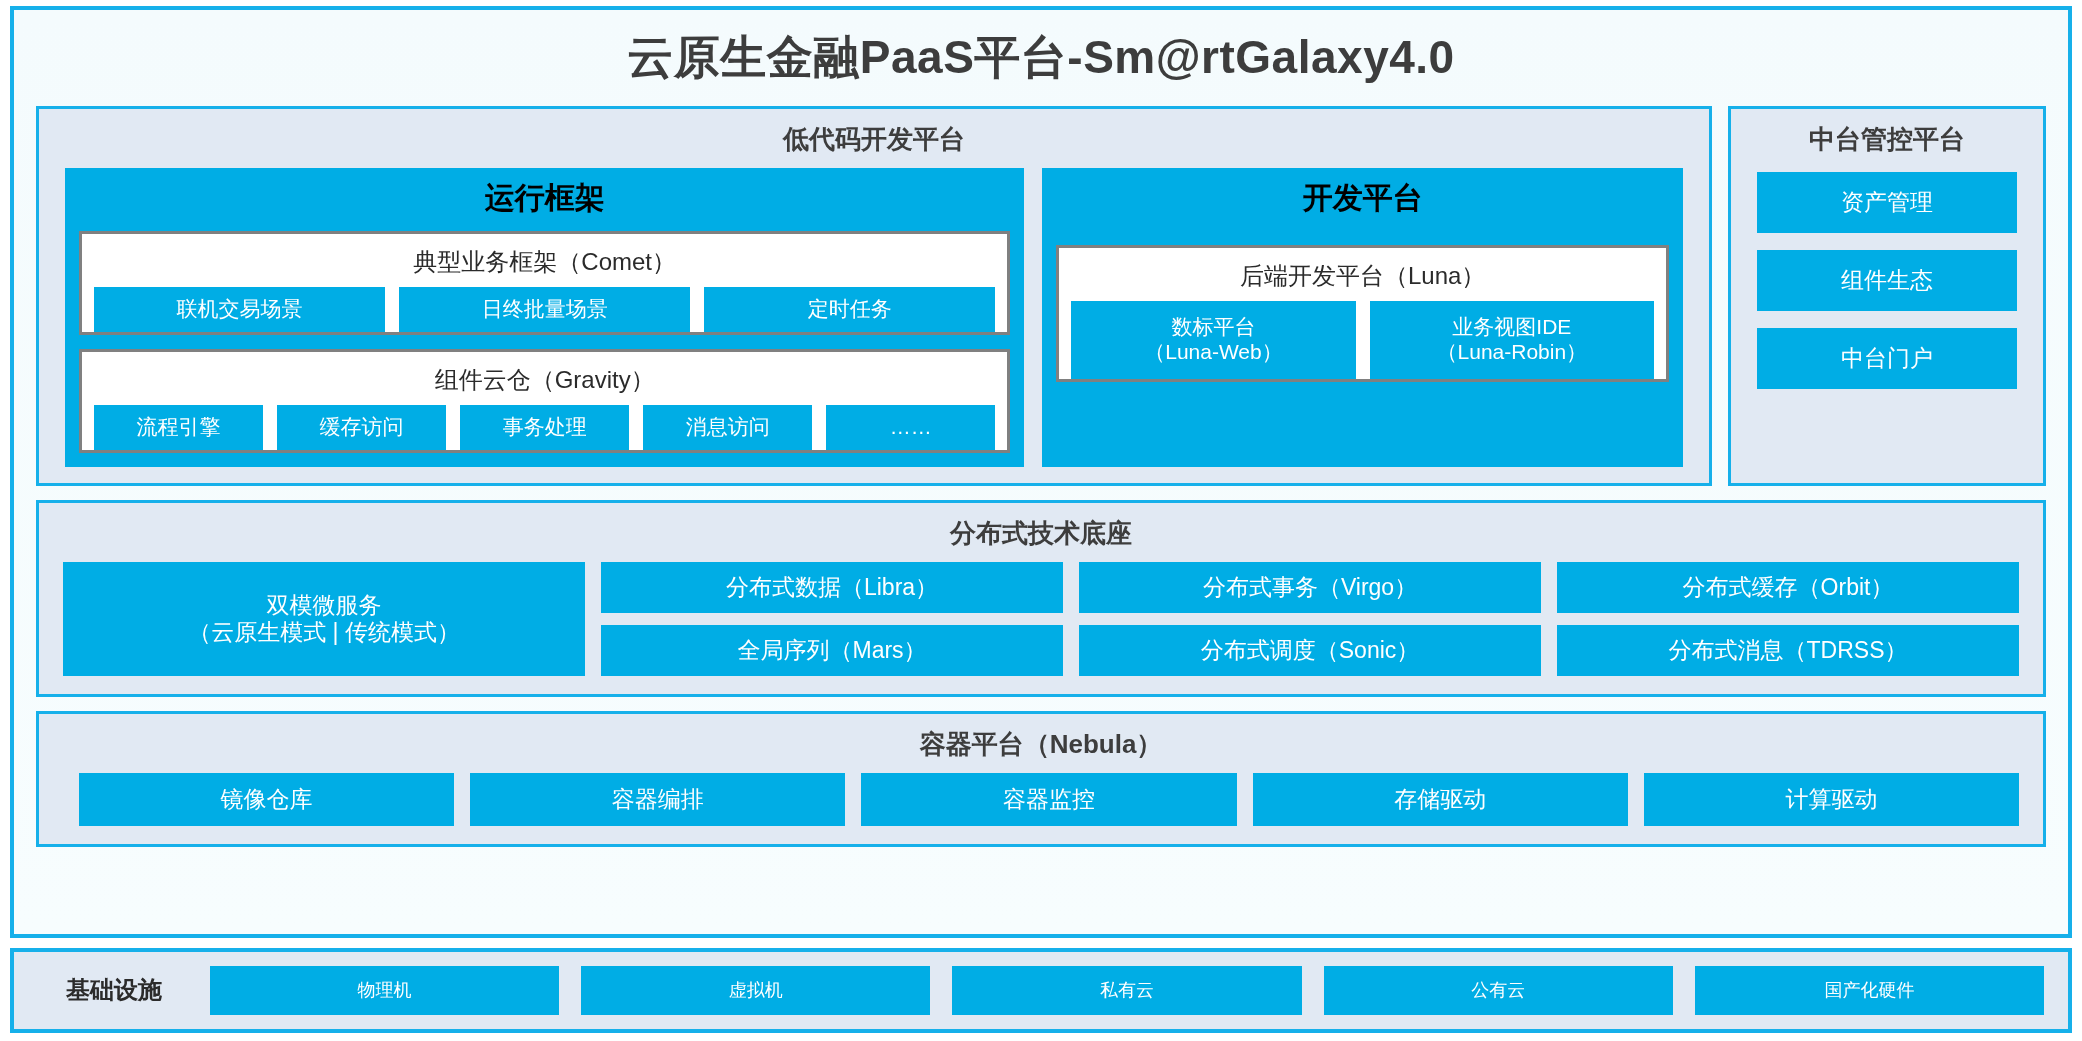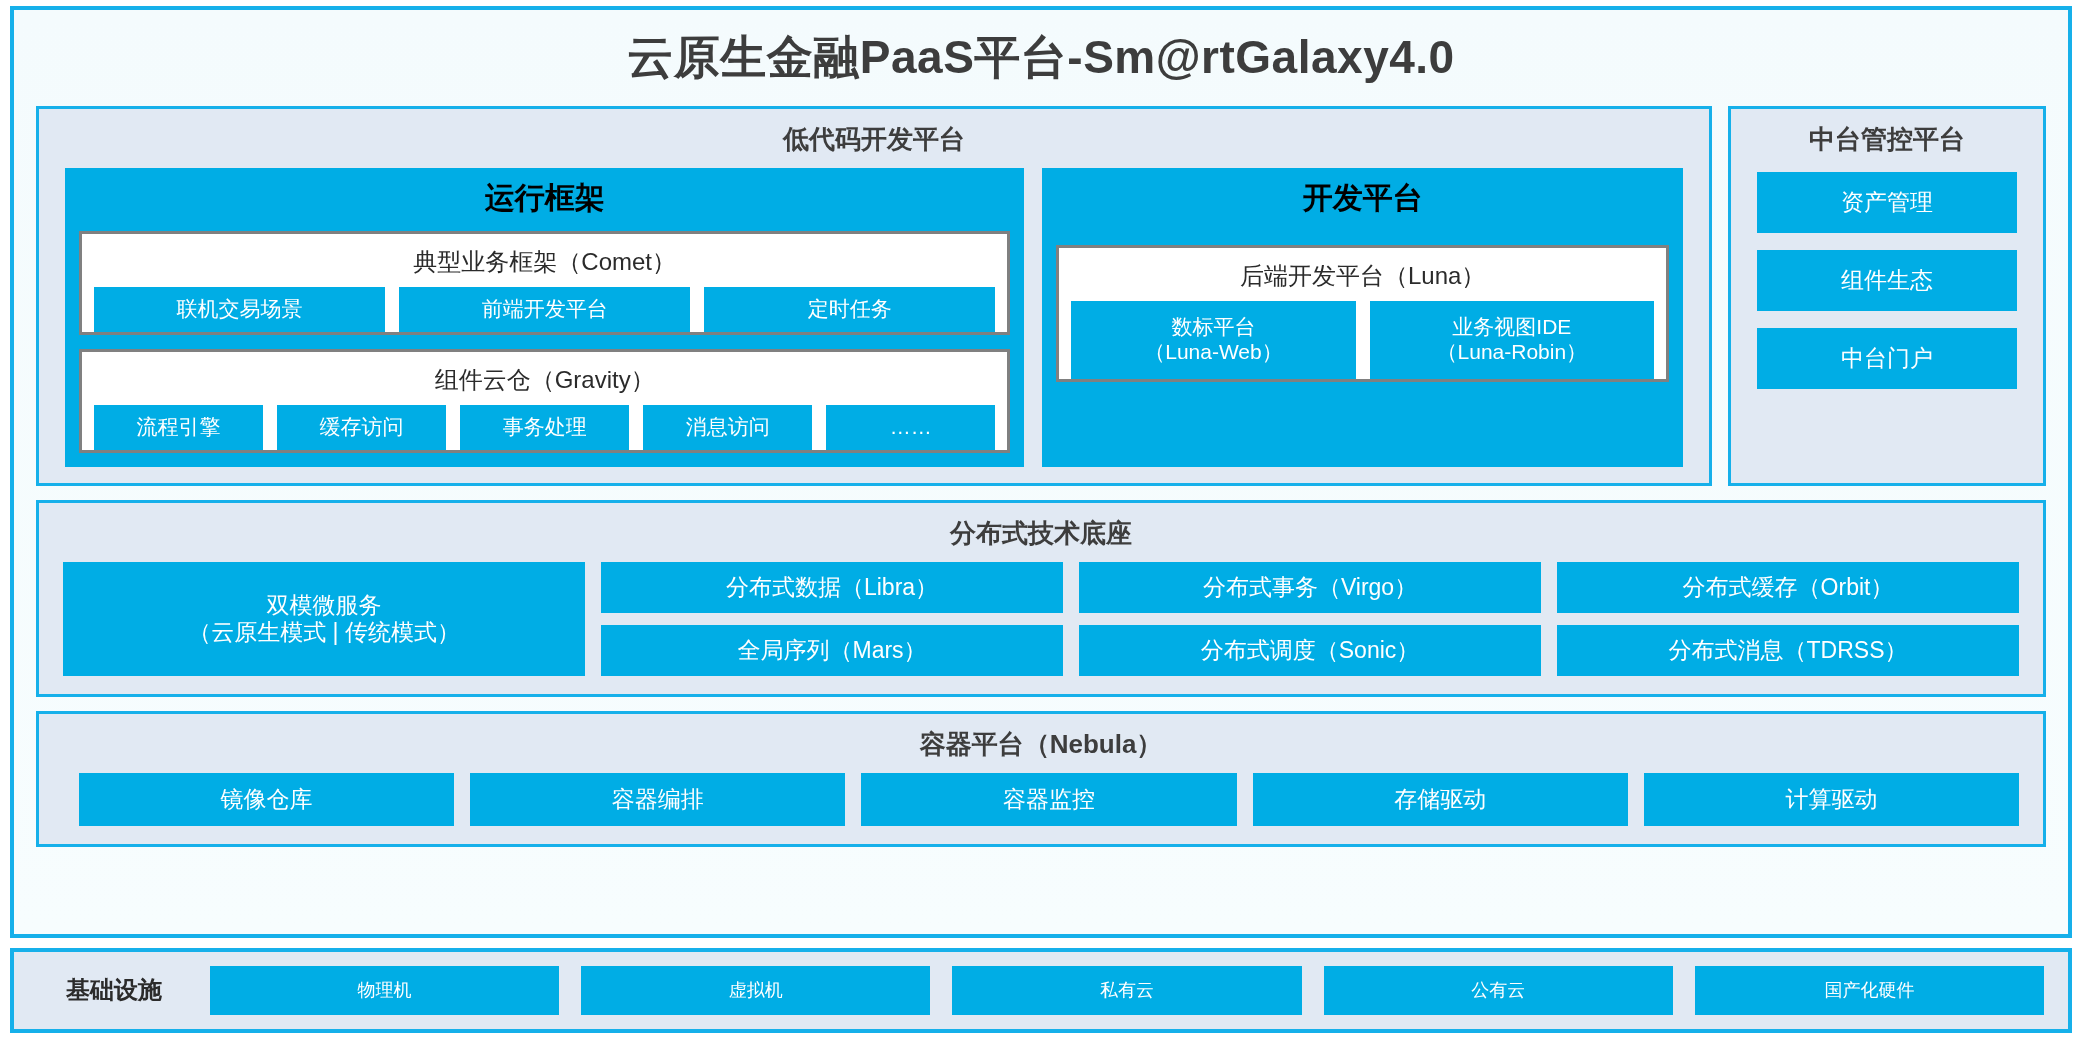--- a/index.html
+++ b/index.html
@@ -152,21 +152,21 @@
           <div class="panel-title">低代码开发平台</div>
           <div class="lowcode-inner">
 
             <div class="blue-card runtime">
               <div class="blue-card-title">运行框架</div>
 
               <div class="white-box">
                 <div class="white-box-title">典型业务框架（Comet）</div>
                 <div class="chip-row">
                   <div class="chip">联机交易场景</div>
-                  <div class="chip">前端开发平台</div>
+                  <div class="chip">日终批量场景</div>
                   <div class="chip">定时任务</div>
                 </div>
               </div>
 
               <div class="white-box">
                 <div class="white-box-title">组件云仓（Gravity）</div>
                 <div class="chip-row">
                   <div class="chip">流程引擎</div>
                   <div class="chip">缓存访问</div>
                   <div class="chip">事务处理</div>

